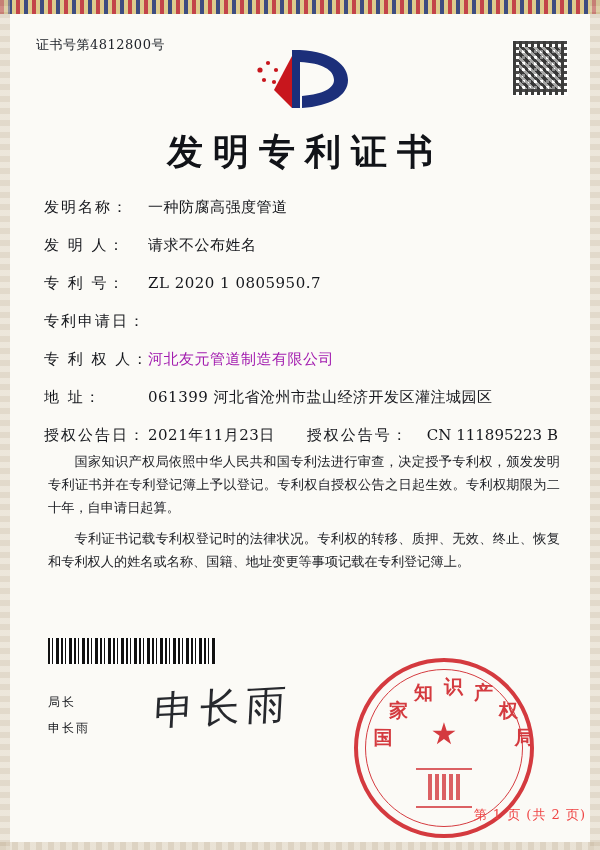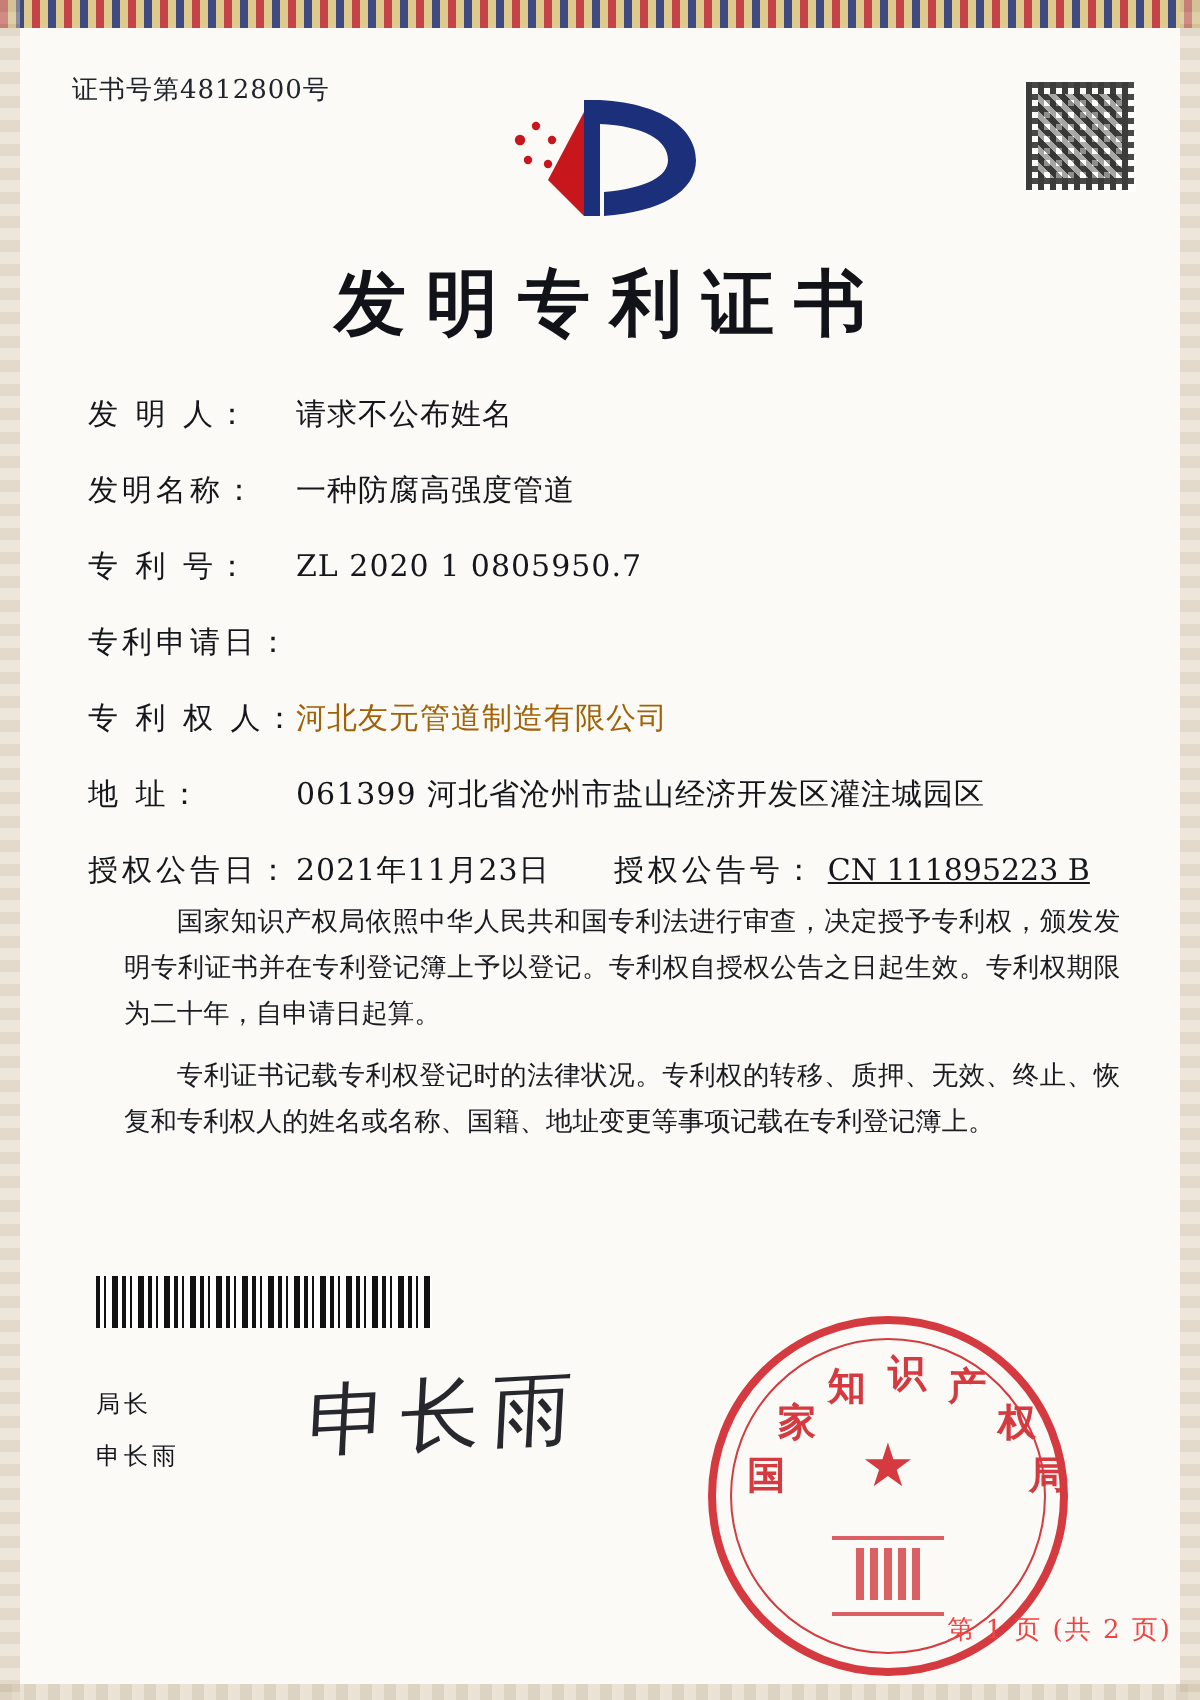--- a/index.html
+++ b/index.html
@@ -120,48 +120,47 @@
   }
   .field .lbl {
     width: 104px;
     flex: none;
     letter-spacing: 2px;
     white-space: nowrap;
   }
   .field .val {
     letter-spacing: .5px;
   }
-  .field .val.blue { color: #a16207; }
+  .field .val.blue { color: #a21caf; }
 
   .field.split {
     justify-content: flex-start;
   }
   .field .second-lbl {
     margin-left: 32px;
     letter-spacing: 2px;
     white-space: nowrap;
   }
   .field .second-val {
-    margin-left: 5px;
-    text-decoration: underline;
+    margin-left: 18px;
   }
 
   .paras {
     position: absolute;
     top: 432px;
     left: 30px;
     right: 26px;
     font-family: "DejaVu Serif", "Liberation Serif", serif;
     font-size: 13.2px;
     line-height: 23px;
     color: #1a1c22;
     text-align: justify;
   }
   .paras p {
-    margin: 0 0 8px 18px;
+    margin: 0 0 8px 4px;
     text-indent: 2em;
   }
 
   .barcode {
     position: absolute;
     left: 34px;
     top: 620px;
     width: 168px;
     height: 26px;
     background: repeating-linear-gradient(
@@ -297,26 +296,26 @@
           <circle cx="34" cy="36" r="2.1"></circle>
           <circle cx="44" cy="38" r="2.1"></circle>
         </g>
       </svg>
     </div>
 
     <div class="title">发明专利证书</div>
 
     <div class="fields">
       <div class="field">
+        <span class="lbl">发明名称：</span>
+        <span class="val">一种防腐高强度管道</span>
+      </div>
+      <div class="field">
         <span class="lbl">发 明 人：</span>
         <span class="val">请求不公布姓名</span>
-      </div>
-      <div class="field">
-        <span class="lbl">发明名称：</span>
-        <span class="val">一种防腐高强度管道</span>
       </div>
       <div class="field">
         <span class="lbl">专 利 号：</span>
         <span class="val">ZL 2020 1 0805950.7</span>
       </div>
       <div class="field">
         <span class="lbl">专利申请日：</span>
       </div>
       <div class="field">
         <span class="lbl">专 利 权 人：</span>

